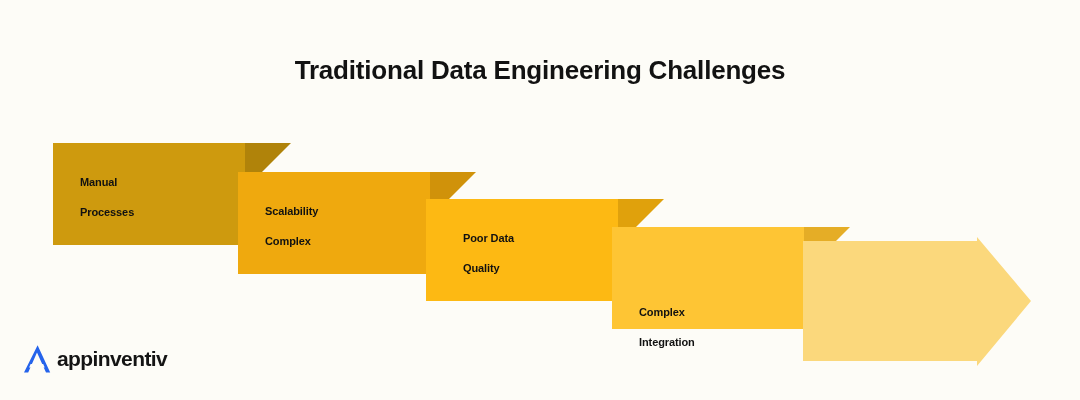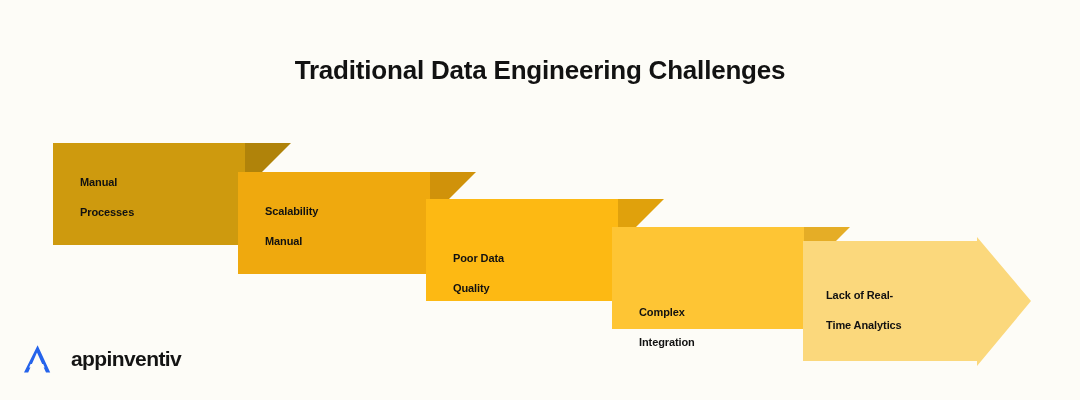--- a/index.html
+++ b/index.html
@@ -65,21 +65,21 @@
     pointer-events: none;
   }
 
   
   .logo {
     position: absolute;
     left: 22px;
     top: 343px;
     display: flex;
     align-items: center;
-    gap: 19px;
+    gap: 5px;
   }
   .logo-mark {
     width: 30px;
     height: 32px;
     display: block;
   }
   .logo-text {
     font-size: 21px;
     font-weight: bold;
     color: #141414;
@@ -120,30 +120,28 @@
       <g>
         <polygon points="803,241 977,241 977,237 1031,301 977,366 977,361 803,361" fill="#FBD87C"></polygon>
       </g>
 
     </svg>
 
     <div class="step-label" style="left:80px; top:167px; width:170px;">Manual
 Processes</div>
 
     <div class="step-label" style="left:265px; top:196px; width:170px;">Scalability
-Manual</div>
+Complex</div>
 
-    <div class="step-label" style="left:453px; top:223px; width:170px;margin-top:20px;">Poor Data
+    <div class="step-label" style="left:463px; top:223px; width:170px;">Poor Data
 Quality</div>
 
     <div class="step-label" style="left:639px; top:251px; width:170px;margin-top:46px;">Complex
 Integration</div>
 
-    <div class="step-label" style="left:826px; top:280px; width:180px;">Lack of Real-
-Time Analytics</div>
   </div>
 
   <div class="logo">
     <svg class="logo-mark" viewBox="0 0 30 32">
       <path d="M15.6 2.2 L28.2 29.6 L24.0 29.6 L15.0 9.6 L6.2 29.6 L2.0 29.6 Z" fill="#2563EB"></path>
       <path d="M8.6 21.0 L21.2 21.0 L22.7 24.4 L7.1 24.4 Z" fill="#FDFCF7"></path>
     </svg>
     <span class="logo-text">appinventiv</span>
   </div>
 

